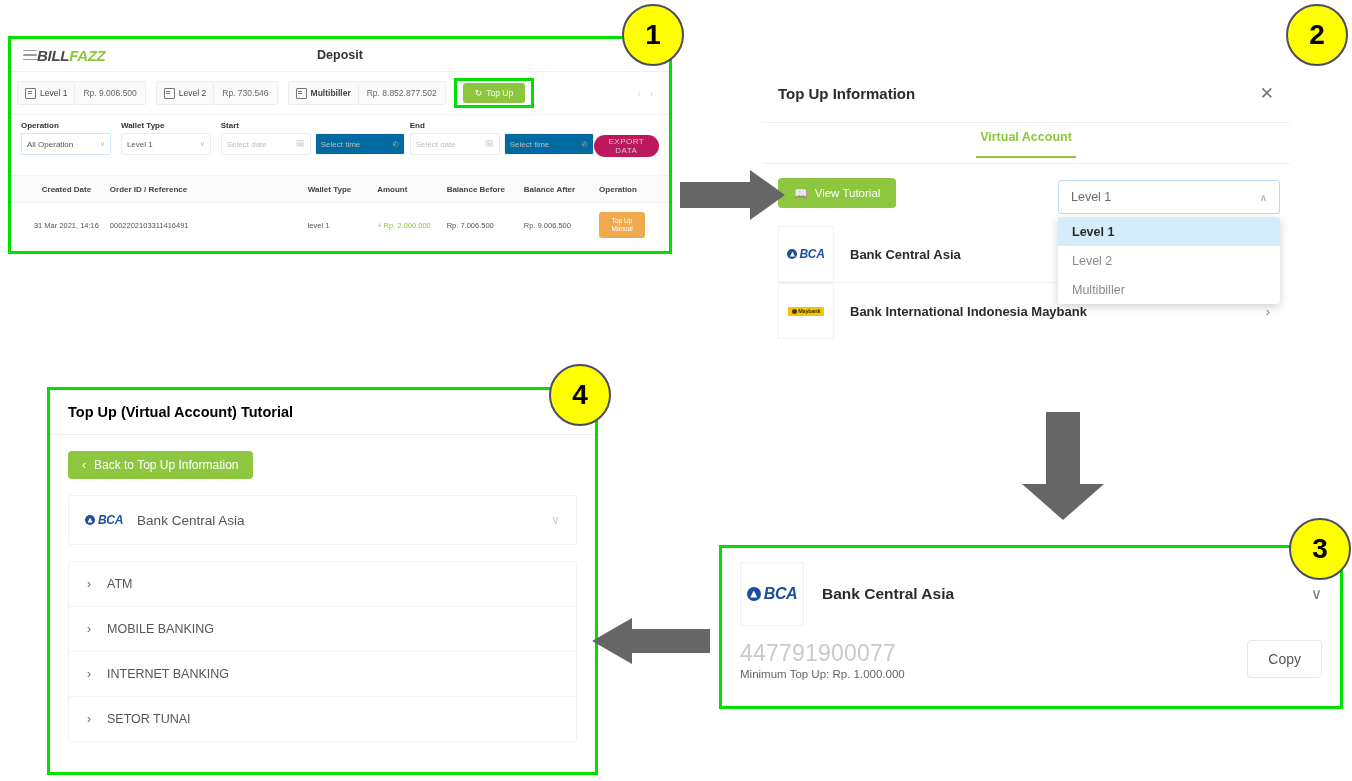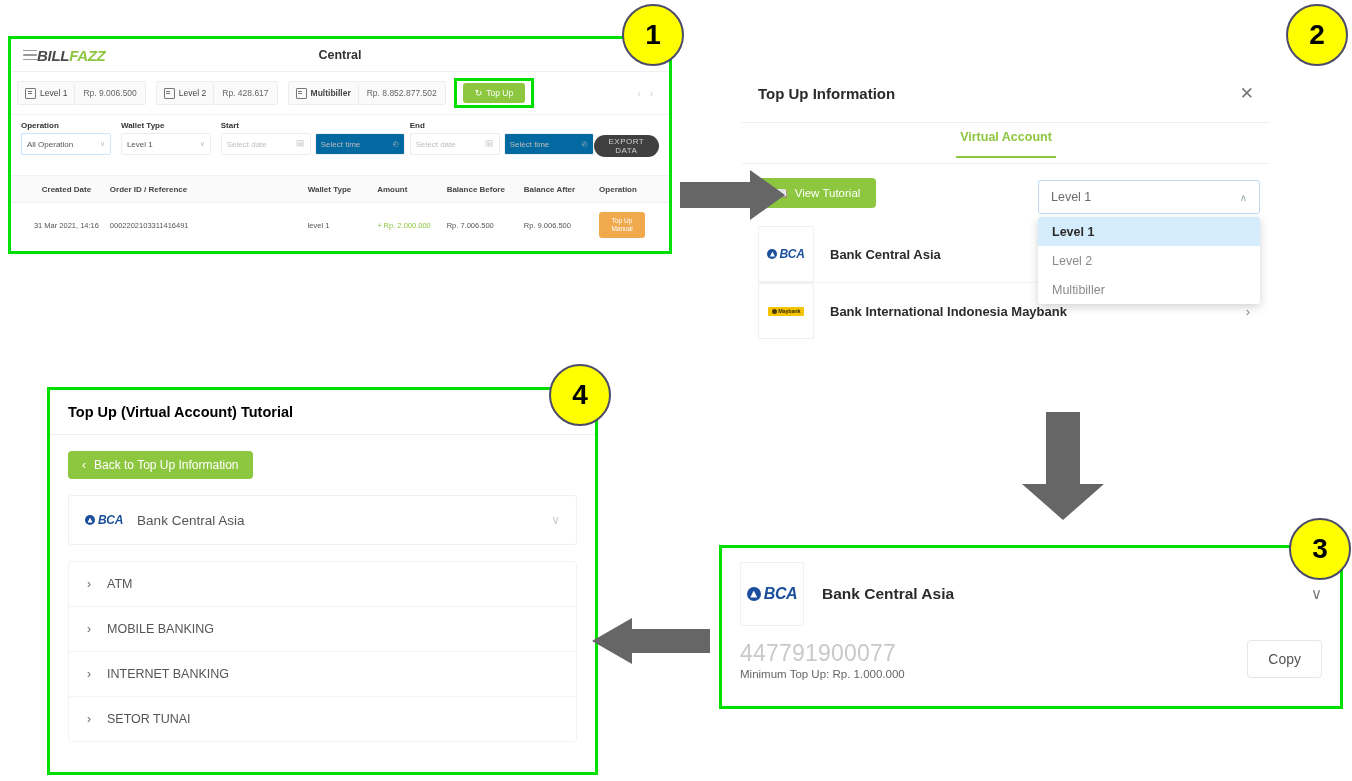--- a/index.html
+++ b/index.html
@@ -56,32 +56,32 @@
   .fgroup{display:flex;flex-direction:column;}
   .flabel{font-size:8px;color:#333;margin-bottom:3px;font-weight:600;}
   .frow{display:flex;gap:4px;}
   .fsel{width:78px;height:20px;border:1px solid #cfe6ff;border-radius:2px;display:flex;align-items:center;justify-content:space-between;padding:0 5px;font-size:8px;color:#555;background:#fff;}
   .fsel.plain{border:1px solid #ececec;}
   .fbox{width:78px;height:20px;border:1px solid #ececec;border-radius:2px;display:flex;align-items:center;justify-content:space-between;padding:0 5px;font-size:8px;color:#bdbdbd;background:#fff;}
   .fbox.dim{background:#0369a1;border-color:#f0f0f0;}
   .chev{font-size:7px;color:#bbb;}
   .gap16{width:16px;}
   .gap8{width:8px;}
-  .export-btn{margin-left:auto;margin-top:14px;height:22px;padding:0 14px;border-radius:11px;background:#404040;color:#cfcfcf;font-size:8px;display:flex;align-items:center;letter-spacing:.5px;border:none;}
+  .export-btn{margin-left:auto;margin-top:14px;height:22px;padding:0 14px;border-radius:11px;background:#be185d;color:#cfcfcf;font-size:8px;display:flex;align-items:center;letter-spacing:.5px;border:none;}
 
   .p1-table{padding:0;}
   .thead{display:flex;background:#fafafa;height:26px;align-items:center;font-size:8px;font-weight:bold;color:#444;padding:0 12px;border-bottom:1px solid #f0f0f0;}
   .trow{display:flex;height:44px;align-items:center;font-size:7.5px;color:#555;padding:0 12px;}
   .c1{width:90px;text-align:center;}.c2{width:205px;}.c3{width:72px;}.c4{width:72px;}
   .c5{width:80px;}.c6{width:78px;}.c7{width:60px;}
   .amt-pos{color:#8dc63f;}
   .op-btn{background:#f0a94c;color:#fff;border:none;border-radius:3px;width:46px;height:26px;font-size:6.5px;line-height:8px;display:flex;flex-direction:column;align-items:center;justify-content:center;cursor:pointer;}
 
   
-  #panel2{left:742px;top:64px;width:528px;height:310px;background:#fff;}
+  #panel2{left:762px;top:64px;width:528px;height:310px;background:#fff;}
   .p2-head{height:58px;display:flex;align-items:center;justify-content:space-between;padding:0 16px;border-bottom:1px solid #efefef;}
   .p2-title{font-size:15px;font-weight:bold;color:#2b2b2b;}
   .p2-close{font-size:17px;color:#777;cursor:pointer;line-height:1;}
   .p2-tabs{height:40px;display:flex;align-items:center;justify-content:center;border-bottom:1px solid #efefef;position:relative;}
   .p2-tab{font-size:12.5px;font-weight:bold;color:#8dc63f;position:relative;padding-bottom:12px;}
   .p2-tab:after{content:"";position:absolute;left:-4px;right:-4px;bottom:-2px;height:2.5px;background:#8dc63f;}
   .p2-body{padding:14px 16px 0 16px;position:relative;}
   .vt-btn{background:#8dc63f;color:#fff;border:none;border-radius:4px;height:30px;padding:0 16px;font-size:11.5px;display:inline-flex;align-items:center;gap:7px;cursor:pointer;}
   .book-ic{font-size:11px;}
   .banklist{margin-top:18px;}
@@ -146,38 +146,38 @@
 
     <div class="p1-topbar">
       <div class="burger">
         <span></span>
           <span></span>
           <span></span>
       </div>
       <div class="logo">
         <span class="b">BILL</span><span class="f">FAZZ</span>
       </div>
-      <div class="p1-title">Central</div>
+      <div class="p1-title">Deposit</div>
     </div>
 
     <div class="p1-wallets">
       <div class="wallet">
         <div class="wchip">
             <span class="wicon"></span>
             <span class="wlabel">Level 1</span>
           </div>
         <div class="wval">Rp. 9.006.500</div>
       </div>
       <div class="wsep"></div>
       <div class="wallet">
         <div class="wchip">
             <span class="wicon"></span>
             <span class="wlabel">Level 2</span>
           </div>
-        <div class="wval">Rp. 428.617</div>
+        <div class="wval">Rp. 730.546</div>
       </div>
       <div class="wsep"></div>
       <div class="wallet">
         <div class="wchip">
             <span class="wicon"></span>
             <span class="wlabel bold">Multibiller</span>
           </div>
         <div class="wval">Rp. 8.852.877.502</div>
       </div>
       <div class="topup-wrap">

